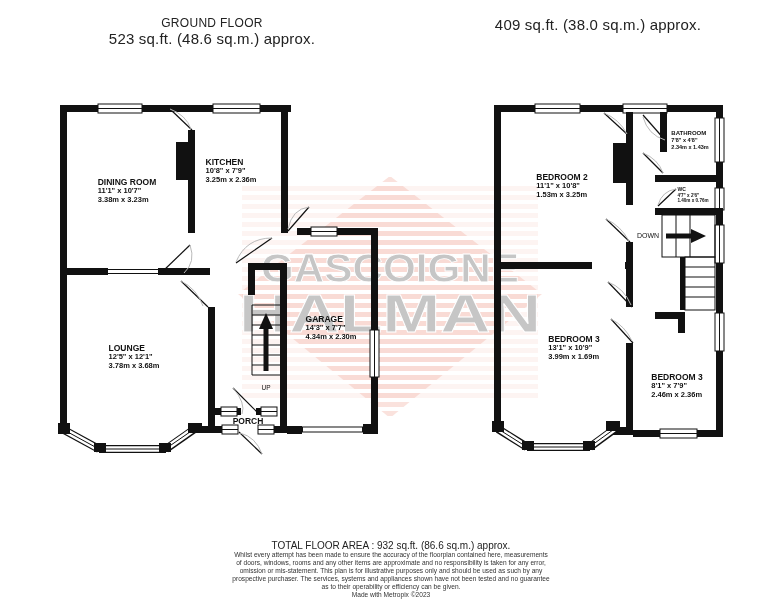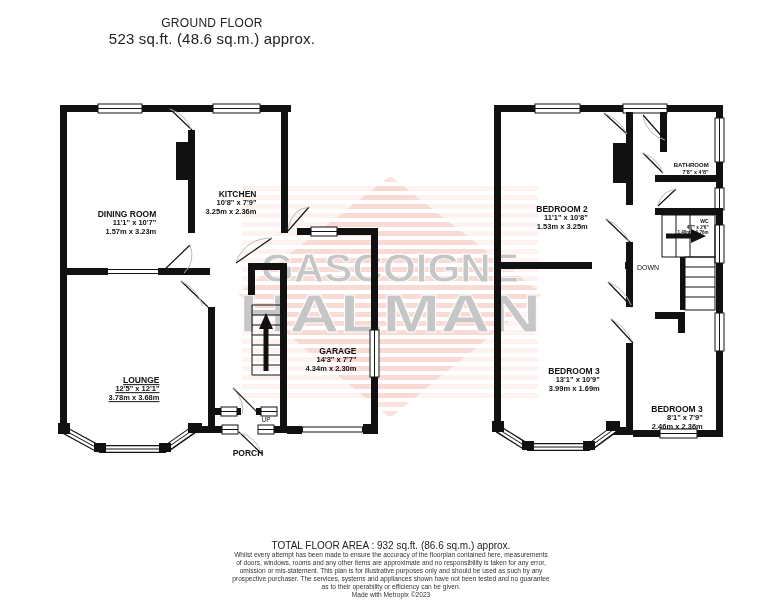--- a/index.html
+++ b/index.html
@@ -3,22 +3,22 @@
 <meta charset="utf-8">
 <style>
   html,body{margin:0;padding:0;}
   body{width:782px;height:600px;background:#fff;position:relative;overflow:hidden;
        font-family:"Liberation Sans",sans-serif;color:#111;}
   .hdr{position:absolute;text-align:center;color:#222;}
   .hdr .t1{font-size:12px;letter-spacing:.3px;}
   .hdr .t2{font-size:15px;letter-spacing:.2px;}
   .plan{position:absolute;}
   .plan svg{position:absolute;left:0;top:0;}
-  .lbl{position:absolute;transform:translate(-50%,-50%);text-align:right;white-space:nowrap;
-       font-weight:bold;line-height:1.18;z-index:3;margin-top:32px;}
+  .lbl{position:absolute;transform:translate(-50%,-50%);text-align:left;white-space:nowrap;
+       font-weight:bold;line-height:1.18;z-index:3;}
   .lbl .nm{font-size:8.5px;}
   .lbl .dm{font-size:7.5px;}
   .lbl.small .nm{font-size:6px;}
   .lbl.small .dm{font-size:5.5px;}
   .lbl.tiny .nm{font-size:5px;}
   .lbl.tiny .dm{font-size:4.6px;}
   .lbl.plain{font-weight:normal;font-size:6.5px;}
   .porchlbl{font-weight:bold;font-size:8.5px;}
   .wm{position:absolute;left:228px;top:168px;width:324px;height:264px;z-index:0;}
   .planwrap{z-index:2;}
@@ -37,20 +37,21 @@
   svg .gw{stroke:#fff;stroke-width:4;fill:none;}
 </style>
 </head>
 <body>
 
 <div class="hdr" style="left:62px;top:16px;width:300px;">
   <div class="t1">GROUND FLOOR</div>
   <div class="t2">523 sq.ft. (48.6 sq.m.) approx.</div>
 </div>
 <div class="hdr" style="left:448px;top:16px;width:300px;">
+  <div class="t2">409 sq.ft. (38.0 sq.m.) approx.</div>
 </div>
 
 <svg class="wm" viewBox="0 0 324 264">
   <defs>
     <pattern id="st" width="324" height="9" patternUnits="userSpaceOnUse">
       <rect x="0" y="0" width="324" height="5" fill="#f3b9ad"></rect>
     </pattern>
   </defs>
   <rect x="14" y="16" width="296" height="216" fill="url(#st)" opacity="0.16"></rect>
   <polygon points="162,8 314,126 162,250 10,126" fill="url(#st)" opacity="0.42"></polygon>
@@ -170,28 +171,28 @@
       <rect class="wall" x="44" y="358" width="12" height="9"></rect>
       <rect class="wall" x="109" y="358" width="12" height="9"></rect>
       <rect class="wall" x="138" y="338" width="14" height="10"></rect>
       <rect class="wall" x="138" y="341" width="24" height="7"></rect>
     </g>
   </svg>
 
   <div class="lbl" style="left:77px;top:106px;">
     <div class="nm">DINING ROOM</div>
     <div class="dm">11'1"  x 10'7"</div>
-    <div class="dm">1.57m  x 3.23m</div>
+    <div class="dm">3.38m  x 3.23m</div>
   </div>
   <div class="lbl" style="left:181px;top:86px;">
     <div class="nm">KITCHEN</div>
     <div class="dm">10'8"  x 7'9"</div>
     <div class="dm">3.25m  x 2.36m</div>
   </div>
-  <div class="lbl" style="left:84px;top:272px;text-decoration:underline;">
+  <div class="lbl" style="left:84px;top:272px;">
     <div class="nm">LOUNGE</div>
     <div class="dm">12'5"  x 12'1"</div>
     <div class="dm">3.78m  x 3.68m</div>
   </div>
   <div class="lbl" style="left:281px;top:243px;">
     <div class="nm">GARAGE</div>
     <div class="dm">14'3"  x 7'7"</div>
     <div class="dm">4.34m  x 2.30m</div>
   </div>
   <div class="lbl porchlbl" style="left:198px;top:336px;">

